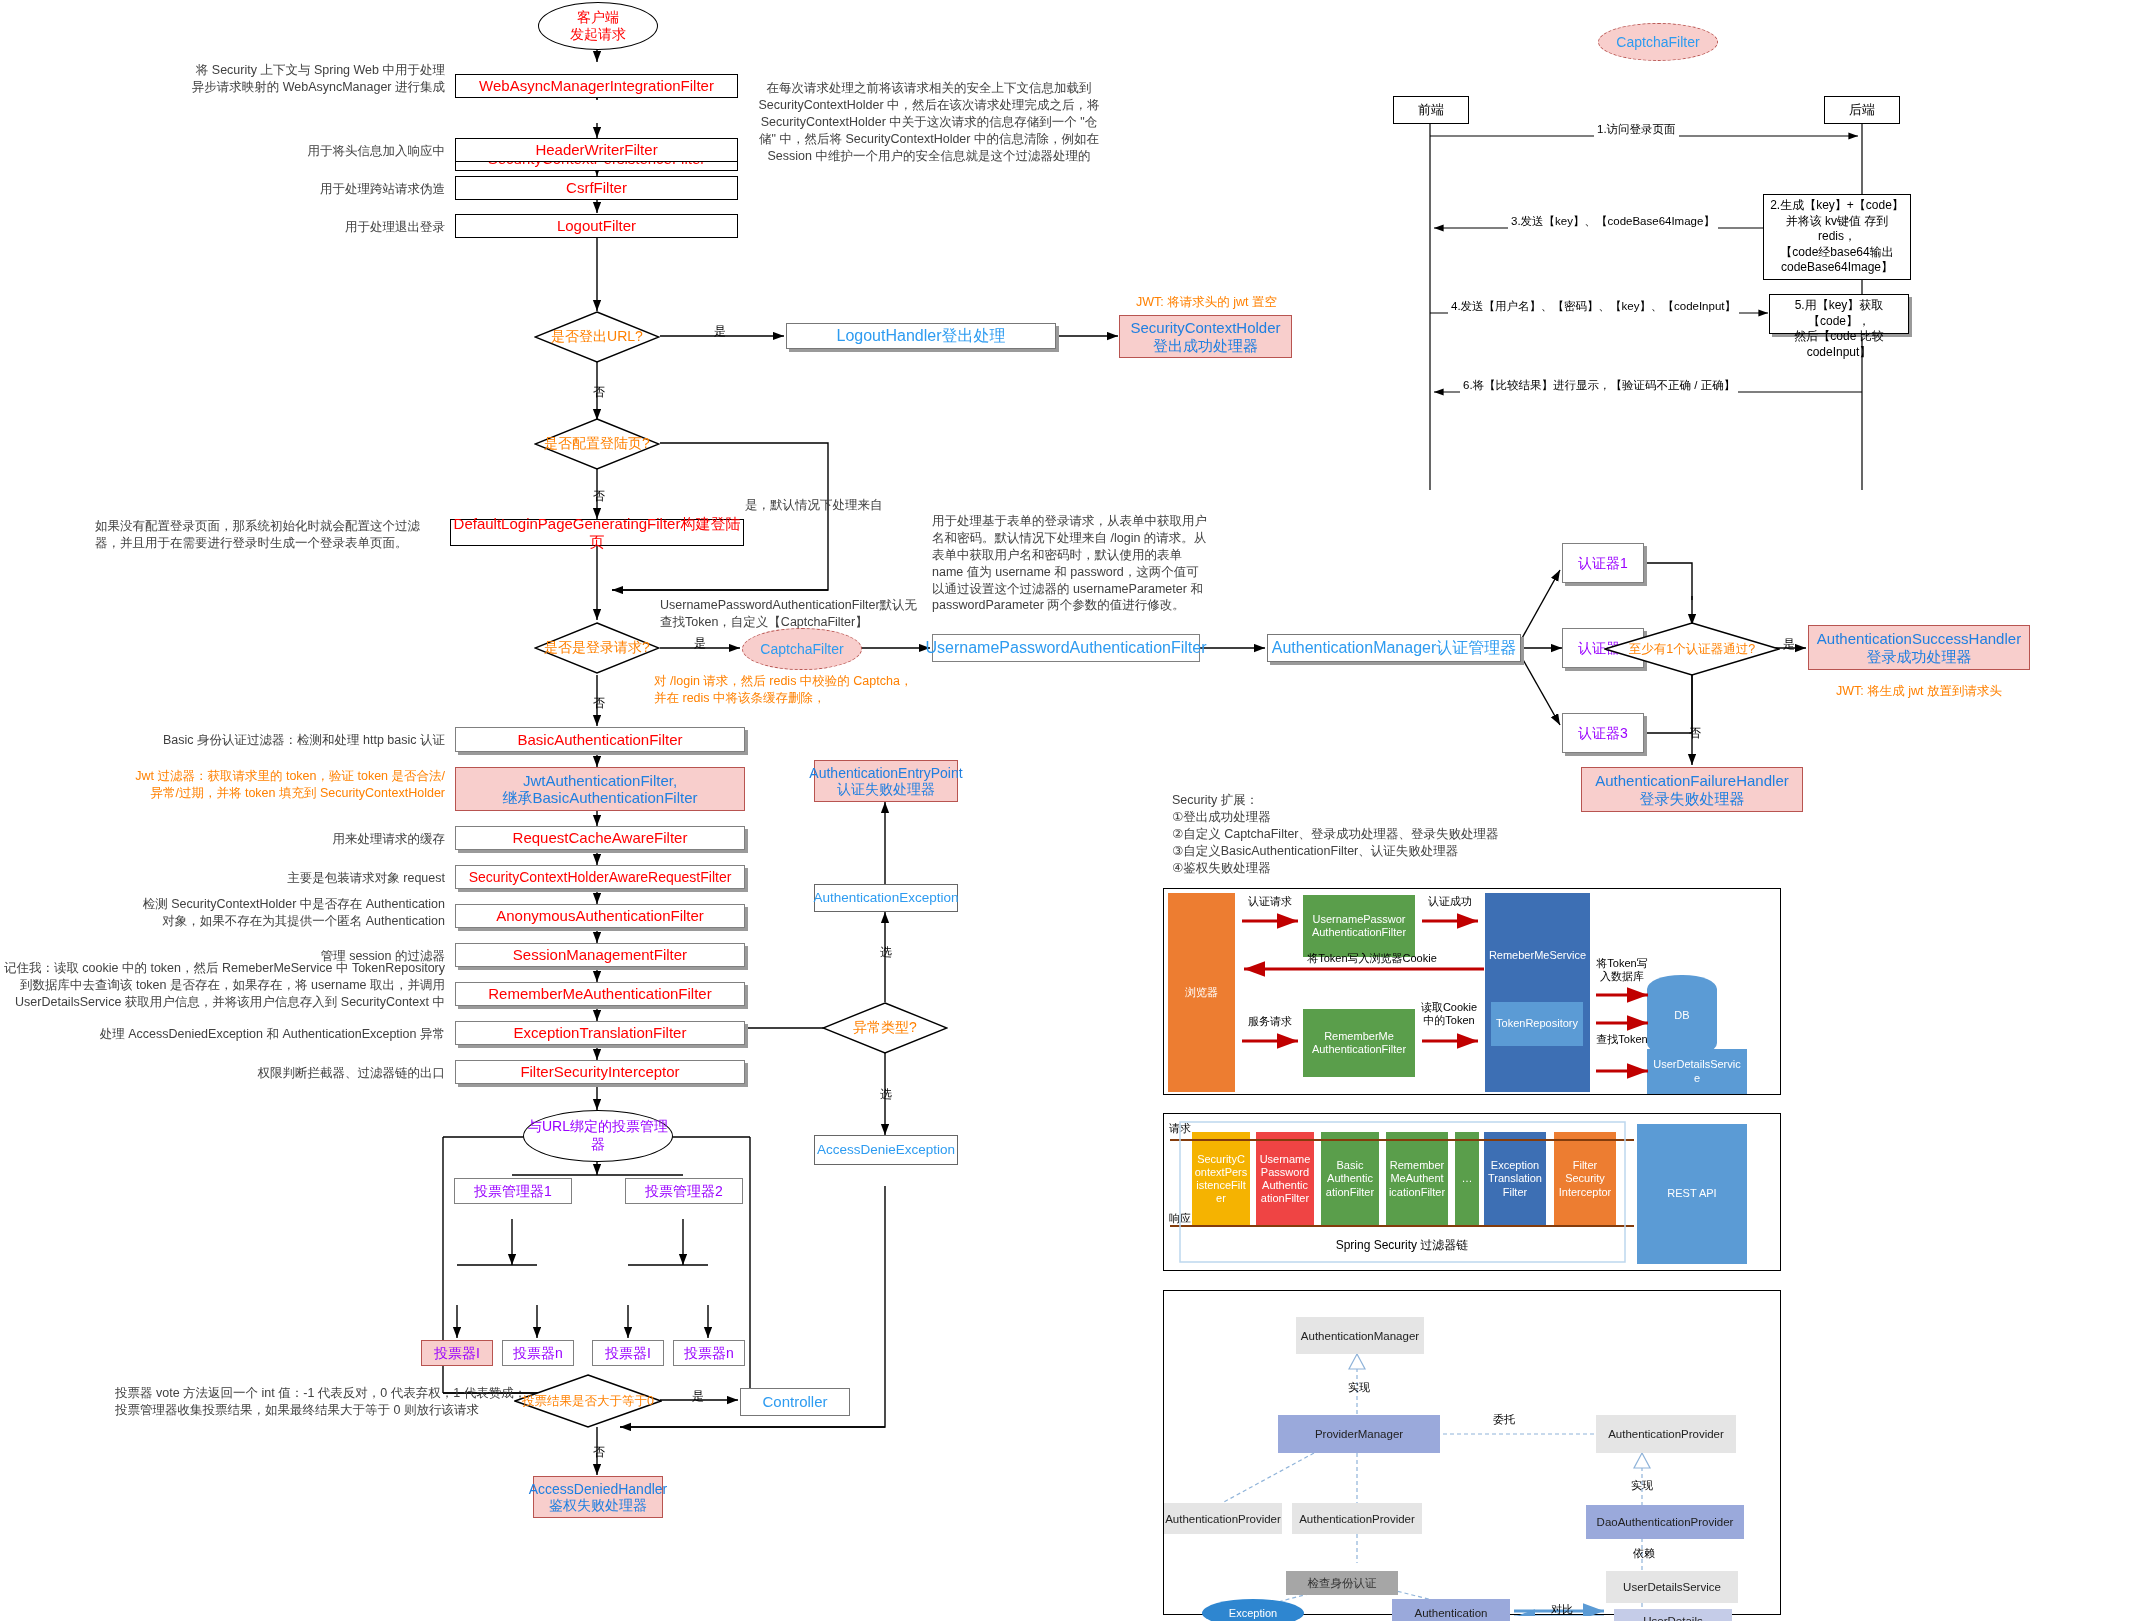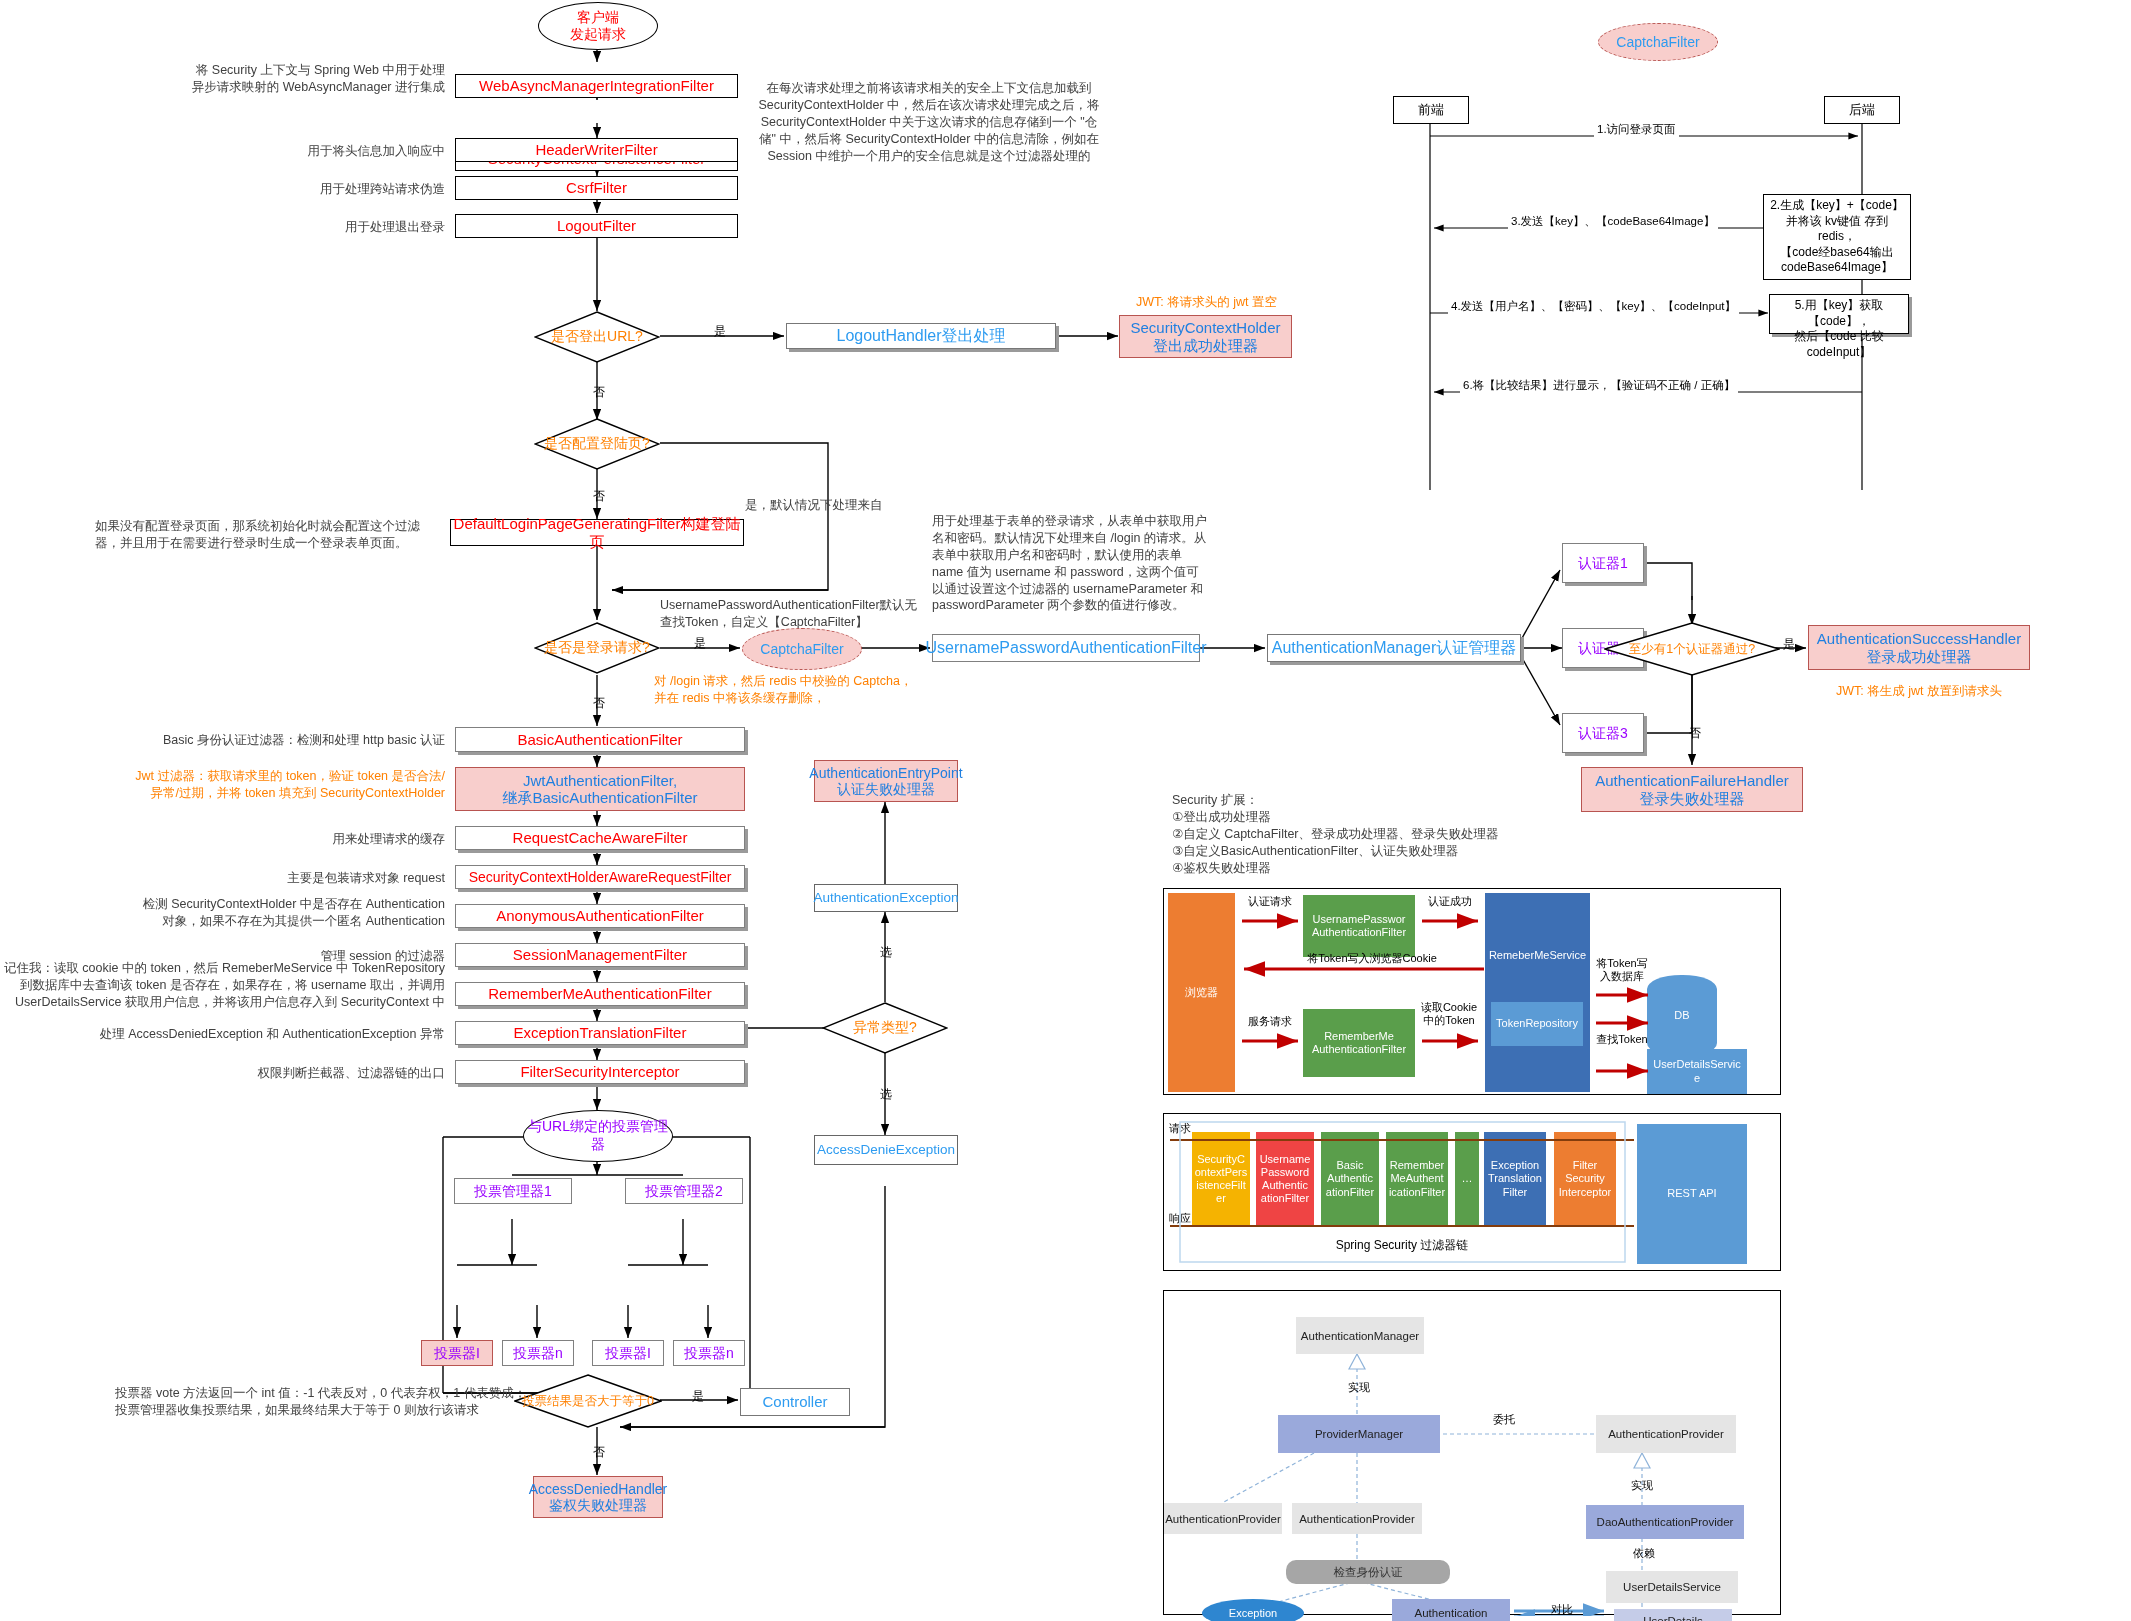--- a/index.html
+++ b/index.html
@@ -559,16 +559,16 @@
   <div class="embtxt" style="left:310px;top:122px;width:60px;">委托</div>
   <div class="uml green" style="left:432px;top:124px;width:140px;height:38px;">AuthenticationProvider</div>
   <div class="embtxt" style="left:448px;top:188px;width:60px;">实现</div>
   <div class="uml blue" style="left:422px;top:214px;width:158px;height:34px;">DaoAuthenticationProvider</div>
   <div class="embtxt" style="left:450px;top:256px;width:60px;">依赖</div>
   <div class="uml green" style="left:442px;top:280px;width:132px;height:32px;">UserDetailsService</div>
   <div class="uml lblue" style="left:450px;top:318px;width:118px;height:24px;">UserDetails</div>
   <div class="embtxt" style="left:368px;top:312px;width:60px;">对比</div>
   <div class="uml green" style="left:0px;top:212px;width:118px;height:31px;">AuthenticationProvider</div>
   <div class="uml green" style="left:128px;top:212px;width:130px;height:31px;">AuthenticationProvider</div>
-  <div class="uml gray" style="left:122px;top:269px;width:164px;height:24px;border-radius:10px;">检查身份认证</div>
+  <div class="uml gray" style="left:122px;top:280px;width:112px;height:24px;">检查身份认证</div>
   <div class="uml ell" style="left:38px;top:308px;width:102px;height:28px;font-size:11px;">Exception</div>
   <div class="uml blue" style="left:228px;top:308px;width:118px;height:28px;">Authentication</div>
 </div>
 
 </body></html>

